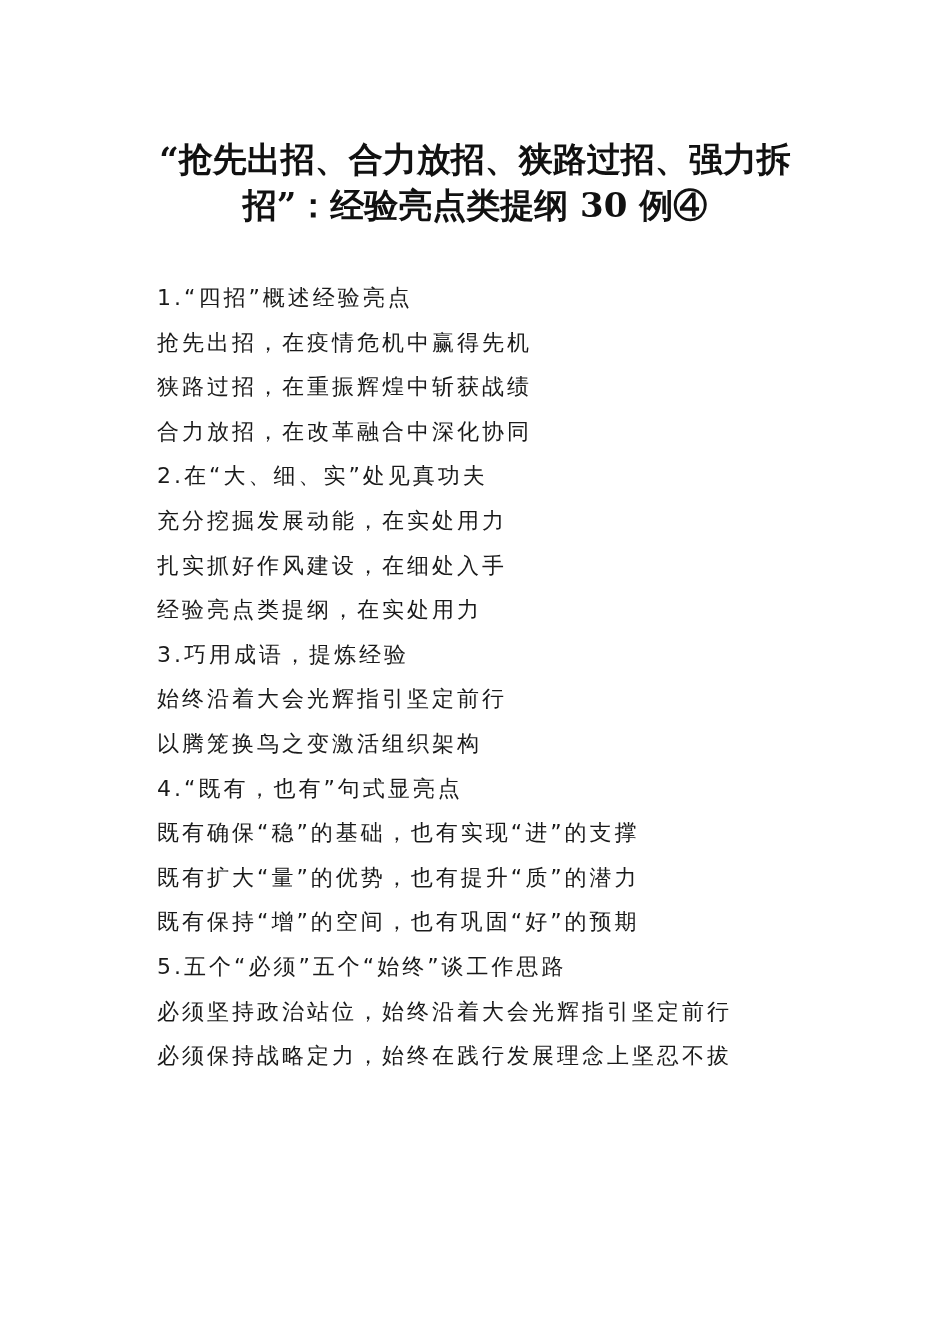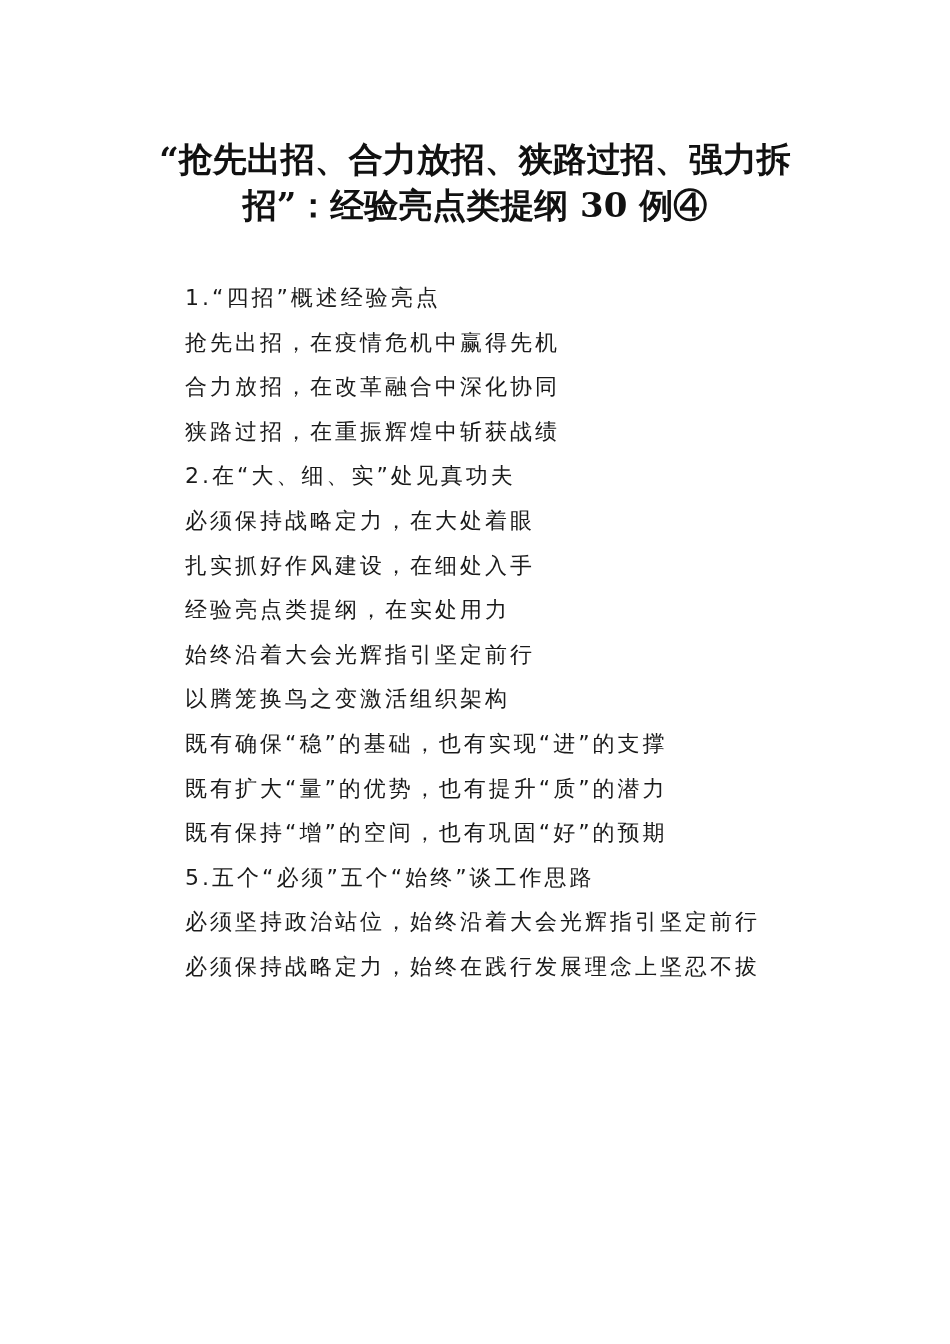--- a/index.html
+++ b/index.html
@@ -34,21 +34,20 @@
     }
     .title-line {
       display: block;
       white-space: nowrap;
     }
     .body {
       position: absolute;
       left: 157px;
       top: 282px;
       width: 700px;
-      margin-left: 28px;
     }
     .line {
       display: block;
       height: 44.6px;
       line-height: 32px;
       font-family: "DejaVu Sans", "Liberation Sans", sans-serif;
       font-size: 22px;
       letter-spacing: 3px;
       white-space: nowrap;
       color: #1a1a1a;
@@ -59,28 +58,30 @@
 
 <div class="page">
   <div class="title">
     <span class="title-line">“抢先出招、合力放招、狭路过招、强力拆</span>
     <span class="title-line">招”：经验亮点类提纲 30 例④</span>
   </div>
 
   <div class="body">
     <span class="line">1.“四招”概述经验亮点</span>
     <span class="line">抢先出招，在疫情危机中赢得先机</span>
+    <span class="line">狭路过招，在重振辉煌中斩获战绩</span>
     <span class="line">合力放招，在改革融合中深化协同</span>
-    <span class="line">狭路过招，在重振辉煌中斩获战绩</span>
     <span class="line">2.在“大、细、实”处见真功夫</span>
-    <span class="line">必须保持战略定力，在大处着眼</span>
+    <span class="line">充分挖掘发展动能，在实处用力</span>
     <span class="line">扎实抓好作风建设，在细处入手</span>
     <span class="line">经验亮点类提纲，在实处用力</span>
+    <span class="line">3.巧用成语，提炼经验</span>
     <span class="line">始终沿着大会光辉指引坚定前行</span>
     <span class="line">以腾笼换鸟之变激活组织架构</span>
+    <span class="line">4.“既有，也有”句式显亮点</span>
     <span class="line">既有确保“稳”的基础，也有实现“进”的支撑</span>
     <span class="line">既有扩大“量”的优势，也有提升“质”的潜力</span>
     <span class="line">既有保持“增”的空间，也有巩固“好”的预期</span>
     <span class="line">5.五个“必须”五个“始终”谈工作思路</span>
     <span class="line">必须坚持政治站位，始终沿着大会光辉指引坚定前行</span>
     <span class="line">必须保持战略定力，始终在践行发展理念上坚忍不拔</span>
   </div>
 </div>
 
 </body></html>

